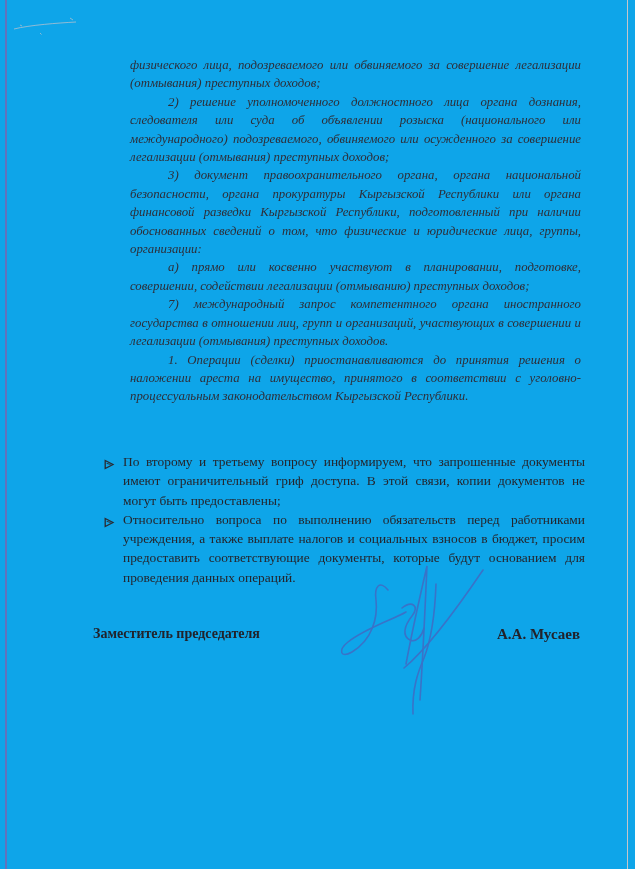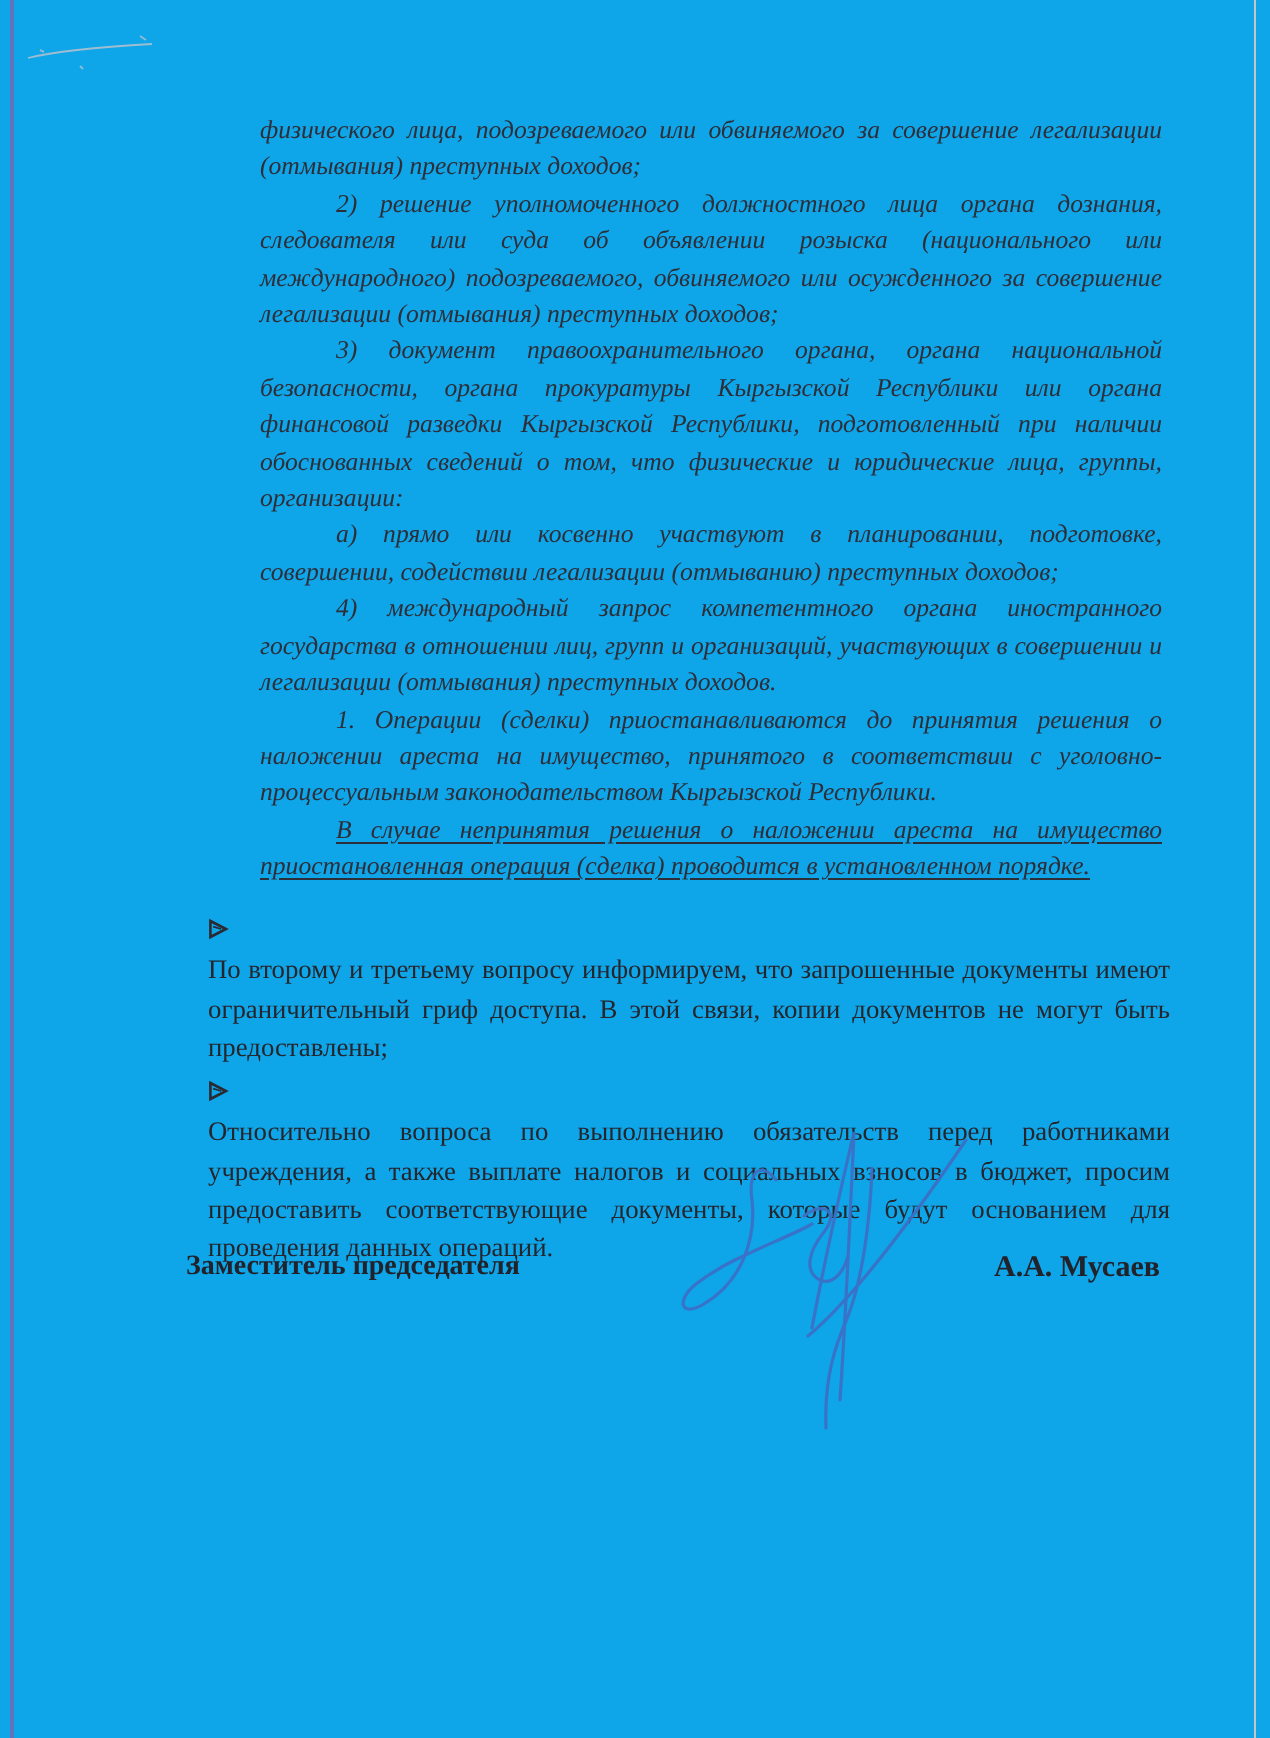--- a/index.html
+++ b/index.html
@@ -28,21 +28,21 @@
   }
   .legal p { margin:0; }
   .legal p.indented { text-indent:38px; }
   .legal p.underlined { text-decoration:underline; text-underline-offset:2px; }
 
   .remarks {
     position:absolute; left:104px; top:452px; width:481px;
     font-size:13.4px; line-height:19.3px;
     color:#25252c;
   }
-  .remark { display:flex;flex-direction:column; }
+  .remark { display:flex; }
   .remark .marker {
     flex:0 0 19px;
     padding-top:4px;
   }
   .remark .rtext { flex:1; text-align:justify; }
 
   .footer-title {
     position:absolute; left:93px; top:626px;
     font-weight:bold; font-size:14px; color:#22222a;
   }
@@ -69,25 +69,24 @@
 
       <p>физического лица, подозреваемого или обвиняемого за совершение легализации (отмывания) преступных доходов;</p>
 
       <p class="indented">2) решение уполномоченного должностного лица органа дознания, следователя или суда об объявлении розыска (национального или международного) подозреваемого, обвиняемого или осужденного за совершение легализации (отмывания) преступных доходов;</p>
 
       <p class="indented">3) документ правоохранительного органа, органа национальной безопасности, органа прокуратуры Кыргызской Республики или органа финансовой разведки Кыргызской Республики, подготовленный при наличии обоснованных сведений о том, что физические и юридические лица, группы, организации:</p>
 
       <p class="indented">а) прямо или косвенно участвуют в планировании, подготовке, совершении, содействии легализации (отмыванию) преступных доходов;</p>
 
 
-      <p class="indented">4) международный запрос компетентного органа иностранного государства в отношении лиц, групп и организаций, участвующих в совершении и легализации (отмывания) преступных доходов.</p>
+      <p class="indented">7) международный запрос компетентного органа иностранного государства в отношении лиц, групп и организаций, участвующих в совершении и легализации (отмывания) преступных доходов.</p>
 
       <p class="indented">1. Операции (сделки) приостанавливаются до принятия решения о наложении ареста на имущество, принятого в соответствии с уголовно-процессуальным законодательством Кыргызской Республики.</p>
 
-      <p class="indented underlined">В случае непринятия решения о наложении ареста на имущество приостановленная операция (сделка) проводится в установленном порядке.</p>
 
   </div>
 
   <div class="remarks">
 
       <div class="remark">
         <span class="marker">
           <svg width="11" height="11" viewBox="0 0 11 11">
             <path d="M1.2 1.5 L9 5.5 L1.2 9.5 Z" fill="none" stroke="#2a2a32" stroke-width="1.3" stroke-linejoin="miter"></path>
             <path d="M2.6 4.3 L6.6 5.5" stroke="#2a2a32" stroke-width="0.9"></path>

